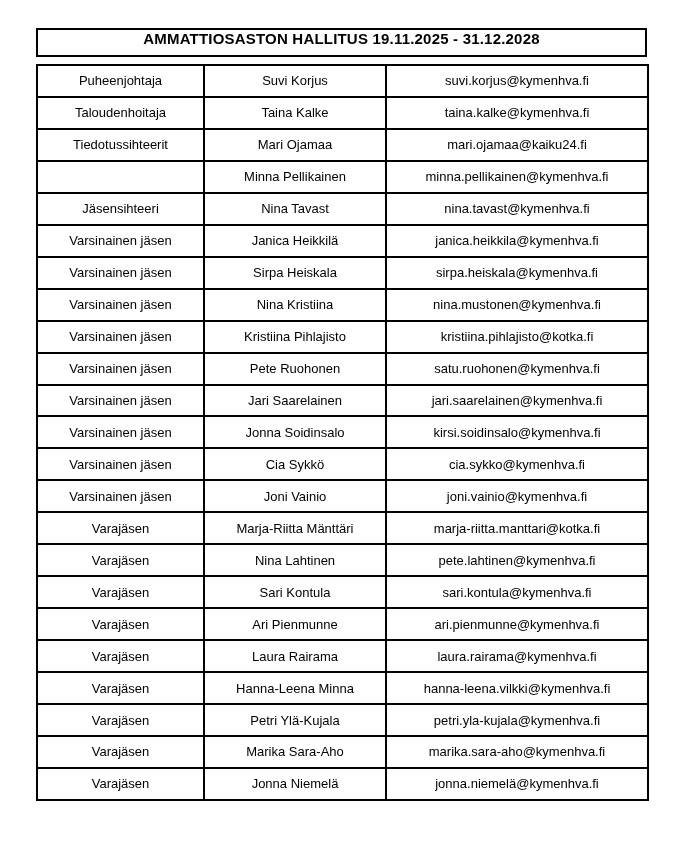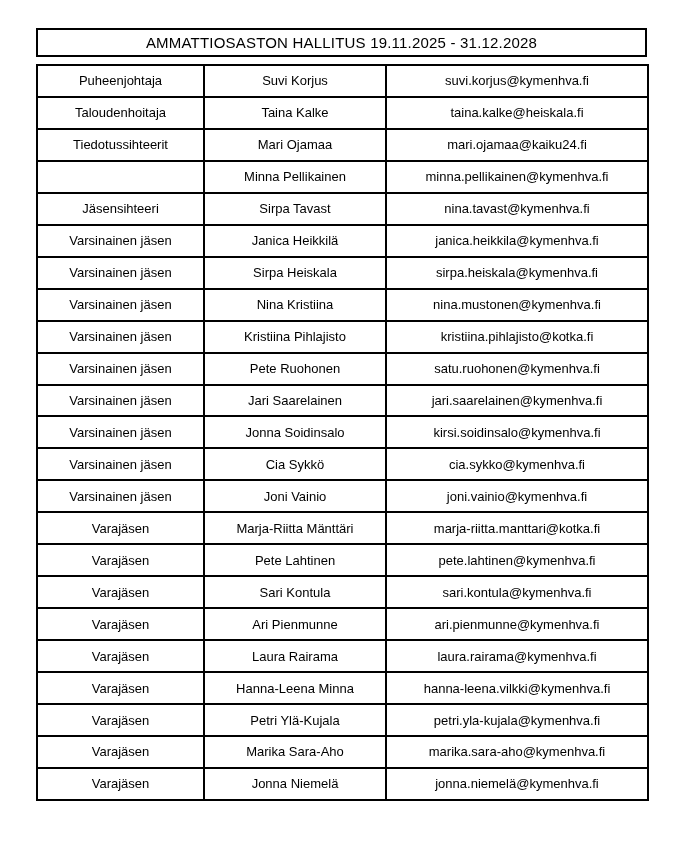--- a/index.html
+++ b/index.html
@@ -17,23 +17,22 @@
     overflow: hidden;
   }
   .title-box {
     position: absolute;
     left: 36px;
     top: 28px;
     width: 607px;
     height: 25px;
     border: 2px solid #000000;
     display: flex;
-    align-items: center;
     justify-content: center;
-    font-weight: 400;
+    font-weight: 700;
     font-size: 15px;
     letter-spacing: 0.2px;
     white-space: nowrap;
   }
   table.board-table {
     position: absolute;
     left: 36px;
     top: 64px;
     width: 611px;
     height: 737px;
@@ -71,35 +70,35 @@
     </colgroup>
     <tbody id="board-table-body">
         <tr>
           <td>Puheenjohtaja</td>
           <td>Suvi Korjus</td>
           <td>suvi.korjus@kymenhva.fi</td>
         </tr>
         <tr>
           <td>Taloudenhoitaja</td>
           <td>Taina Kalke</td>
-          <td>taina.kalke@heiskala.fi</td>
+          <td>taina.kalke@kymenhva.fi</td>
         </tr>
         <tr>
           <td>Tiedotussihteerit</td>
           <td>Mari Ojamaa</td>
           <td>mari.ojamaa@kaiku24.fi</td>
         </tr>
         <tr>
           <td></td>
           <td>Minna Pellikainen</td>
           <td>minna.pellikainen@kymenhva.fi</td>
         </tr>
         <tr>
           <td>Jäsensihteeri</td>
-          <td>Sirpa Tavast</td>
+          <td>Nina Tavast</td>
           <td>nina.tavast@kymenhva.fi</td>
         </tr>
         <tr>
           <td>Varsinainen jäsen</td>
           <td>Janica Heikkilä</td>
           <td>janica.heikkila@kymenhva.fi</td>
         </tr>
         <tr>
           <td>Varsinainen jäsen</td>
           <td>Sirpa Heiskala</td>
@@ -140,21 +139,21 @@
           <td>Joni Vainio</td>
           <td>joni.vainio@kymenhva.fi</td>
         </tr>
         <tr>
           <td>Varajäsen</td>
           <td>Marja-Riitta Mänttäri</td>
           <td>marja-riitta.manttari@kotka.fi</td>
         </tr>
         <tr>
           <td>Varajäsen</td>
-          <td>Pete Lahtinen</td>
+          <td>Nina Lahtinen</td>
           <td>pete.lahtinen@kymenhva.fi</td>
         </tr>
         <tr>
           <td>Varajäsen</td>
           <td>Sari Kontula</td>
           <td>sari.kontula@kymenhva.fi</td>
         </tr>
         <tr>
           <td>Varajäsen</td>
           <td>Ari Pienmunne</td>

